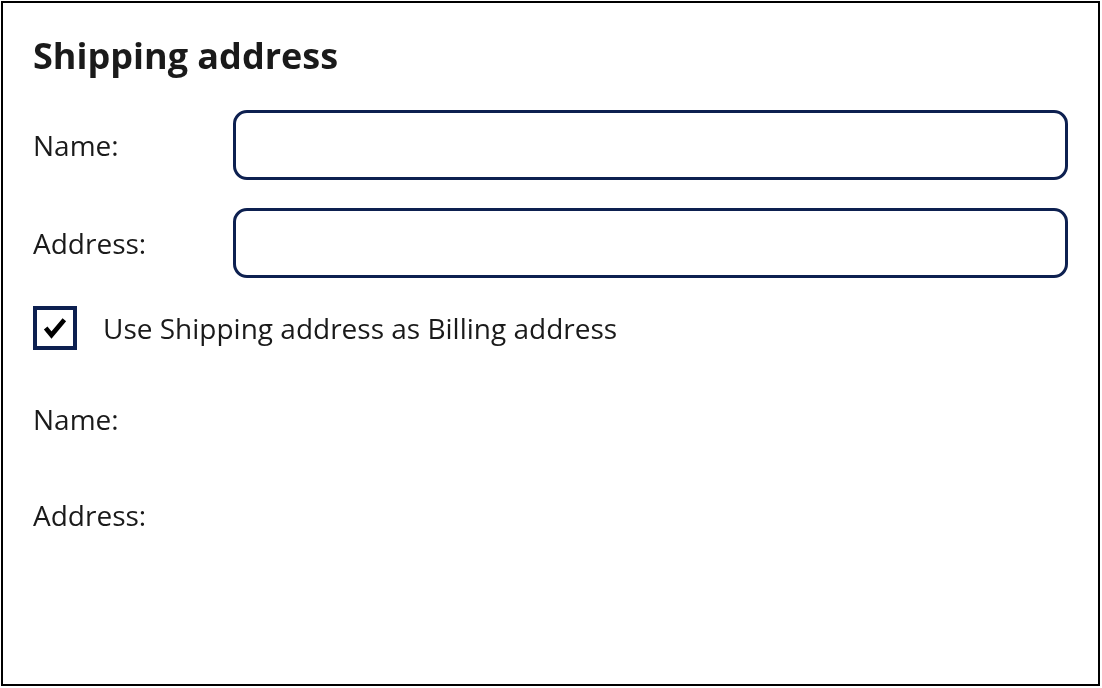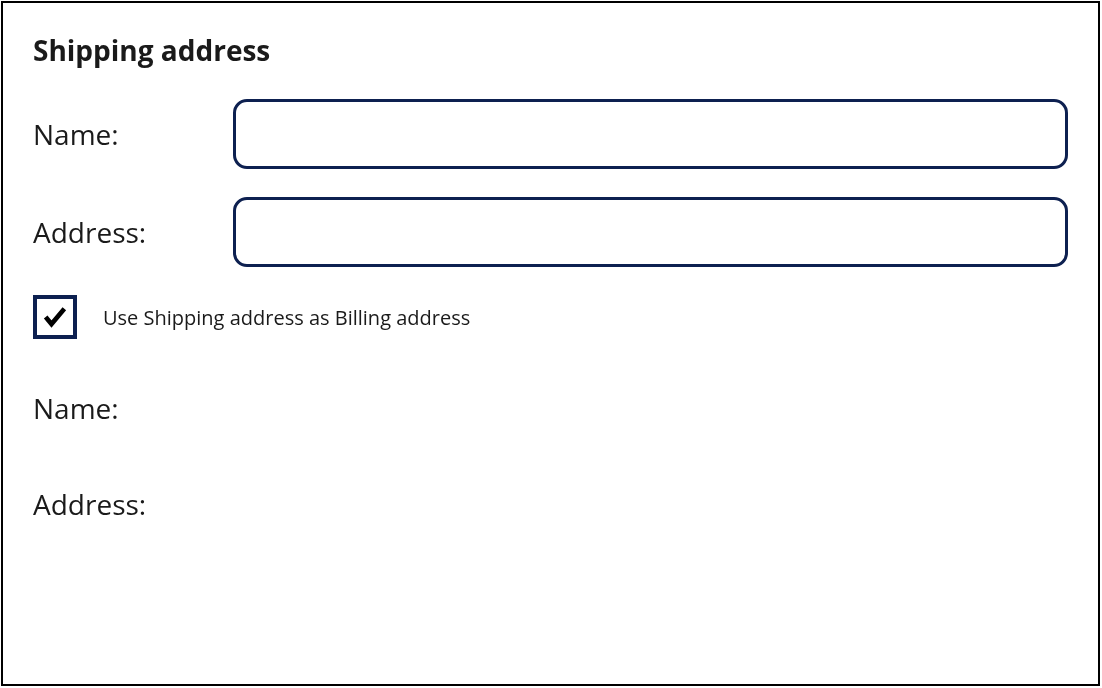--- a/index.html
+++ b/index.html
@@ -14,21 +14,21 @@
     }
     .form-container {
       width: 1099px;
       height: 685px;
       border: 2px solid #000;
       margin: 1px;
       padding: 28px 30px;
       background: #fff;
     }
     .section-heading {
-      font-size: 28px;
+      font-size: 36px;
       font-weight: 700;
       color: #1a1a1a;
       margin-bottom: 30px;
     }
     .section-heading.billing {
       margin-top: 55px;
       margin-bottom: 22px;
     }
     .form-row {
       display: flex;
@@ -62,21 +62,21 @@
       border: 4px solid #0d2050;
       background: #fff;
       display: flex;
       align-items: center;
       justify-content: center;
       margin-right: 26px;
       cursor: pointer;
       flex-shrink: 0;
     }
     .checkbox-label {
-      font-size: 20px;
+      font-size: 28px;
       color: #1a1a1a;
     }
     .billing-label-row {
       margin-bottom: 58px;
     }
     .billing-label {
       font-size: 28px;
       color: #1a1a1a;
     }
     .billing-label-row.last {

